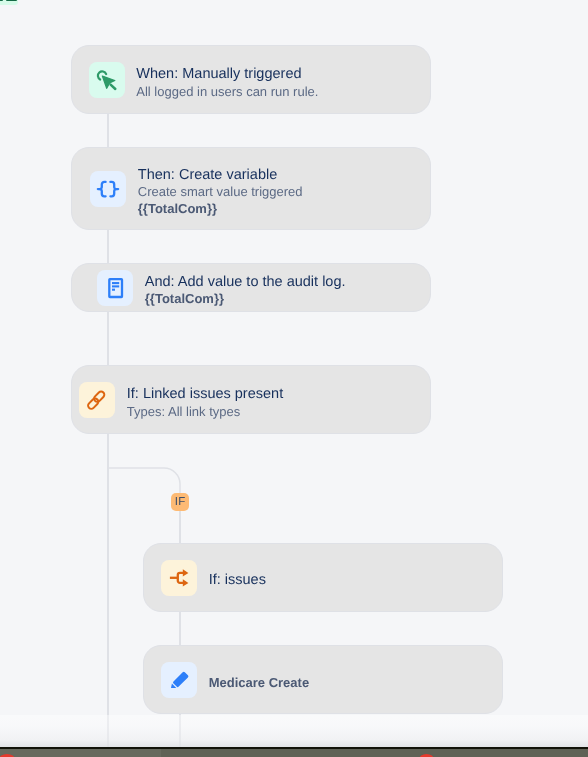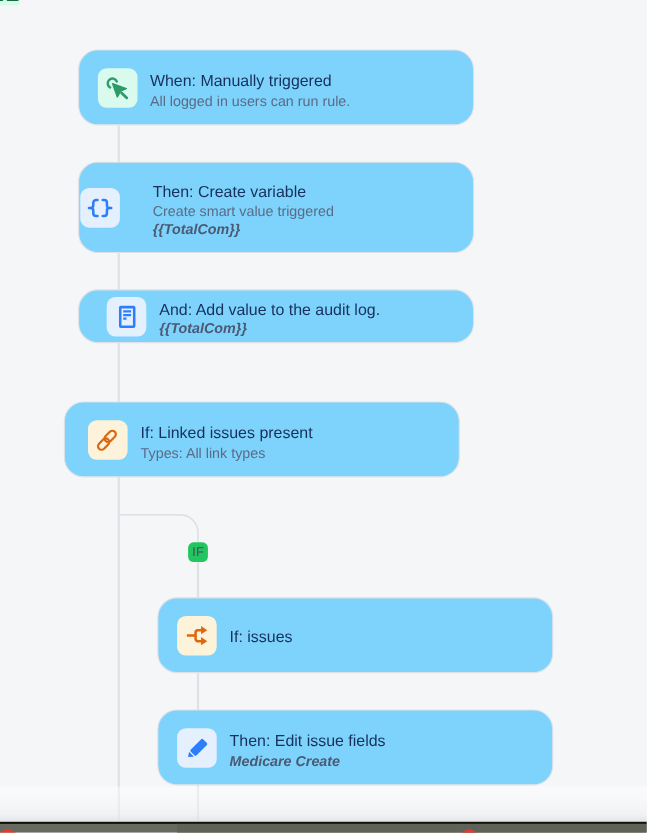--- a/index.html
+++ b/index.html
@@ -1,31 +1,31 @@
 <!DOCTYPE html>
 <html><head>
 <meta charset="utf-8">
 <style>
   html,body{margin:0;padding:0;}
   body{width:588px;height:757px;overflow:hidden;background:#f5f6f8;
        font-family:"Liberation Sans",sans-serif;-webkit-font-smoothing:antialiased;text-rendering:geometricPrecision;}
   #root{position:relative;width:588px;height:757px;overflow:hidden;}
   .canvas{position:absolute;left:0;top:0;width:588px;height:747px;background:#f5f6f8;overflow:hidden;}
 
-  .card{position:absolute;background:#7dd3fc;border:1px solid #dfe1e6;border-radius:18px;
+  .card{position:absolute;background:#e5e5e5;border:1px solid #dfe1e6;border-radius:18px;
         box-sizing:border-box;display:flex;align-items:center;}
   .icon-box{width:36px;height:36px;border-radius:8px;display:flex;align-items:center;
             justify-content:center;flex:0 0 auto;}
   .texts{display:flex;flex-direction:column;margin-left:11.8px;position:relative;top:3.4px;}
   .title{font-size:14.5px;color:#17305c;line-height:17.5px;white-space:nowrap;}
   .sub{font-size:13px;color:#5c6a85;line-height:16.6px;white-space:nowrap;}
-  .sub.b{font-weight:bold;color:#4b5974;font-style:italic;}
+  .sub.b{font-weight:bold;color:#4b5974;}
 
   .vline{position:absolute;background:#dfe1e6;width:1.4px;}
-  .ifbadge{position:absolute;background:#22c55e;border-radius:5px;display:flex;
+  .ifbadge{position:absolute;background:#fdba74;border-radius:5px;display:flex;
            align-items:center;justify-content:center;font-size:11.5px;color:#3d4d66;
            letter-spacing:.3px;}
   
   .greenbadge{position:absolute;background:#d6fbe9;border-radius:4px;}
   .greenbadge span{position:absolute;background:#146b45;border-radius:1px;}
 
   .taskbar{position:absolute;left:0;top:747px;width:588px;height:10px;background:#676a5e;overflow:hidden;}
   .tb-dark{position:absolute;left:161px;top:1.6px;width:427px;height:9px;background:#5f6256;}
   .tb-line{position:absolute;left:0;top:0;width:588px;height:1.6px;background:#121309;}
   .dock-red{position:absolute;top:6.5px;width:15px;height:11px;border-radius:50%;background:#e53a2d;}
@@ -60,21 +60,21 @@
           <path d="M7.4 8.1 L19.8 12.5 L14.6 14.9 L11.7 20.2 Z" fill="#2e9a68" stroke="#2e9a68" stroke-width="1.3" stroke-linejoin="round"></path>
           <path d="M15.6 16.6 L20.3 21.0" fill="none" stroke="#2e9a68" stroke-width="2.5" stroke-linecap="round"></path>
         </svg>
       </div>
       <div class="texts">
         <div class="title">When: Manually triggered</div>
         <div class="sub">All logged in users can run rule.</div>
       </div>
     </div>
 
-    <div class="card" style="left:71px;top:147.1px;width:360px;height:83.1px;padding-left:1px;gap:18px;">
+    <div class="card" style="left:71px;top:147.1px;width:360px;height:83.1px;padding-left:18px;">
       <div class="icon-box" style="background:#e5f0ff;">
         <svg width="24" height="24" viewBox="0 0 24 24" aria-hidden="true">
           <g fill="none" stroke="#2d7ff9" stroke-width="2.3" stroke-linecap="round" stroke-linejoin="round">
             <path d="M9.6 4.9 H8.3 A2.5 2.5 0 0 0 5.8 7.4 V9.9 A2.2 2.2 0 0 1 3.6 12.1 A2.2 2.2 0 0 1 5.8 14.3 V16.8 A2.5 2.5 0 0 0 8.3 19.3 H9.6"></path>
             <path d="M14.4 4.9 H15.7 A2.5 2.5 0 0 1 18.2 7.4 V9.9 A2.2 2.2 0 0 0 20.4 12.1 A2.2 2.2 0 0 0 18.2 14.3 V16.8 A2.5 2.5 0 0 1 15.7 19.3 H14.4"></path>
             <path d="M1.85 12.1 H3.6"></path>
             <path d="M20.4 12.1 H22.15"></path>
           </g>
         </svg>
       </div>
@@ -95,21 +95,21 @@
             <path d="M9.0 13.7 H12.0"></path>
           </g>
         </svg>
       </div>
       <div class="texts">
         <div class="title">And: Add value to the audit log.</div>
         <div class="sub b">{{TotalCom}}</div>
       </div>
     </div>
 
-    <div class="card" style="left:58px;top:365.1px;width:360px;height:69.4px;padding-left:21px;">
+    <div class="card" style="left:71px;top:365.1px;width:360px;height:69.4px;padding-left:7px;">
       <div class="icon-box" style="background:#fdf3da;">
         <svg width="24" height="24" viewBox="0 0 24 24" aria-hidden="true">
           <g stroke="#dd6611" stroke-width="2.0" fill="none">
             <rect x="11.0" y="2.8" width="6.4" height="11.8" rx="3.2" transform="rotate(45 14.2 8.7)"></rect>
             <rect x="5.0" y="9.8" width="6.4" height="11.8" rx="3.2" transform="rotate(45 8.2 15.7)"></rect>
           </g>
         </svg>
       </div>
       <div class="texts">
         <div class="title">If: Linked issues present</div>
@@ -136,21 +136,20 @@
     <div class="card" style="left:143.4px;top:645.1px;width:359.6px;height:69.4px;padding-left:16.5px;">
       <div class="icon-box" style="background:#e5f0ff;">
         <svg width="24" height="24" viewBox="0 0 24 24" aria-hidden="true">
           <g fill="#2d7ff9">
             <rect x="10.0" y="3.4" width="7.4" height="16.0" rx="1.5" transform="rotate(45 13.7 11.4)"></rect>
             <path d="M4.9 15.5 L4.0 20.1 L9.3 20.0 Z"></path>
           </g>
         </svg>
       </div>
       <div class="texts">
-        <div class="title">Then: Edit issue fields</div>
         <div class="sub b">Medicare Create</div>
       </div>
     </div>
 
   </div>
 
   <div class="strip"></div>
   <div class="taskbar">
     <div class="tb-line"></div>
     <div class="tb-dark"></div>

